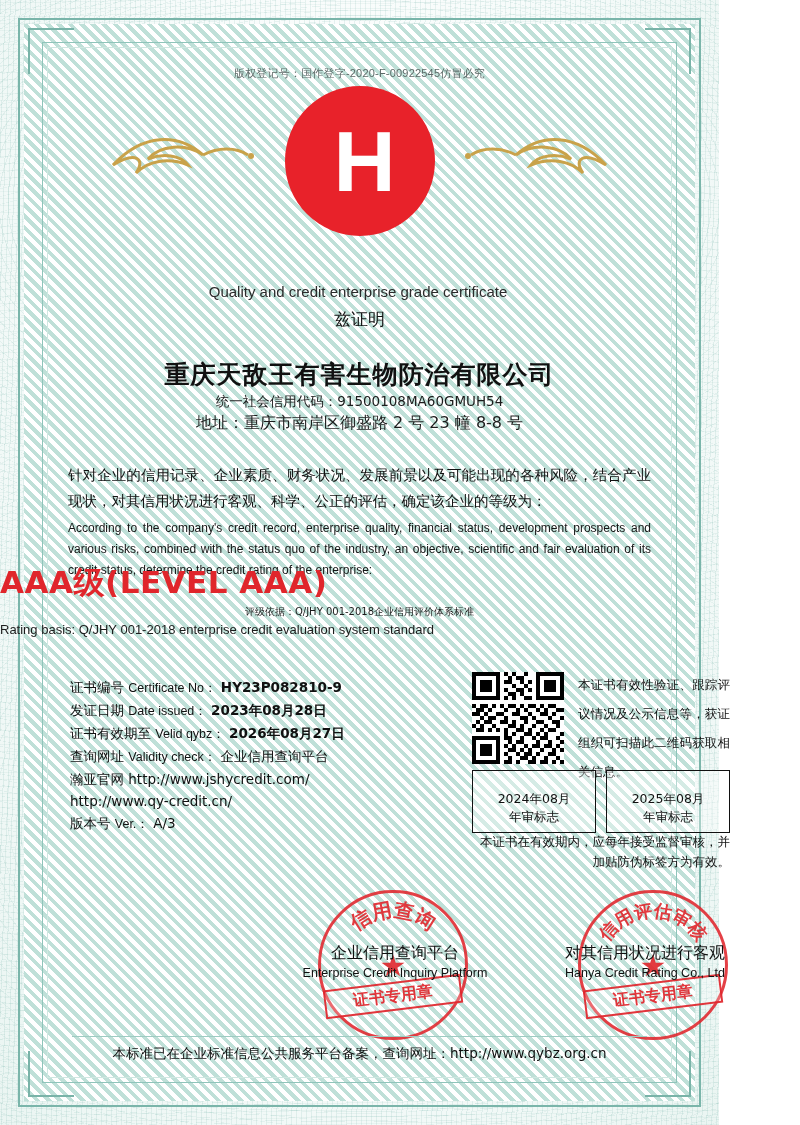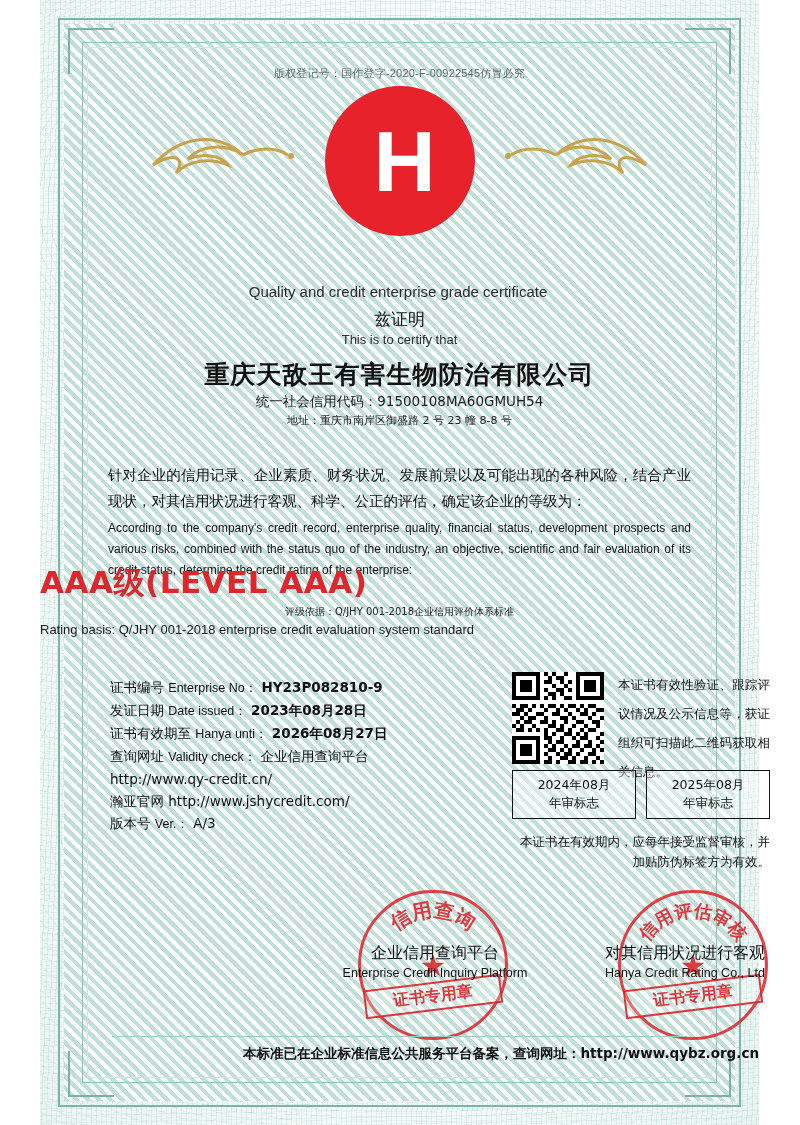--- a/index.html
+++ b/index.html
@@ -8,21 +8,20 @@
     background:#ffffff;
     font-family:"Liberation Sans", sans-serif;
     overflow:hidden;
   }
   .cert{
     position:relative;
     width:719px;height:1125px;
     background:
       radial-gradient(ellipse at 50% 35%, #ffffff 0%, #f6fbfa 55%, #eaf5f2 100%);
     box-sizing:border-box;
-    margin-left:40px;
   }
   
   .guilloche{
     position:absolute;inset:0;
     background-image:
       repeating-linear-gradient(92deg, rgba(120,180,170,0.16) 0px, rgba(120,180,170,0.16) 1px, rgba(255,255,255,0) 1px, rgba(255,255,255,0) 5px),
       repeating-linear-gradient(-1deg, rgba(130,185,175,0.10) 0px, rgba(130,185,175,0.10) 1px, rgba(255,255,255,0) 1px, rgba(255,255,255,0) 7px);
     pointer-events:none;
   }
   .wave{
@@ -117,21 +116,21 @@
     font-weight:bold;font-size:25px;color:#111;letter-spacing:1px;
   }
   .uscc{
     position:absolute;top:393px;left:0;right:0;text-align:center;
     font-family:"DejaVu Sans", sans-serif;
     font-size:13.5px;color:#1c1c1c;
   }
   .addr{
     position:absolute;top:413px;left:0;right:0;text-align:center;
     font-family:"DejaVu Sans", sans-serif;
-    font-size:11px;color:#1c1c1c;
+    font-size:16px;color:#1c1c1c;
   }
 
   .body-cn{
     position:absolute;top:462px;left:68px;right:68px;
     font-family:"DejaVu Sans", sans-serif;
     font-size:14.5px;color:#111;line-height:26px;text-align:justify;
   }
   .body-en{
     position:absolute;top:518px;left:68px;right:68px;
     font-size:12px;color:#151515;line-height:21px;text-align:justify;
@@ -169,21 +168,21 @@
     position:absolute;top:670px;left:578px;width:152px;
     font-family:"DejaVu Sans", sans-serif;
     font-size:12.5px;color:#111;line-height:29px;text-align:justify;
   }
   .seals-row{
     position:absolute;top:770px;left:472px;width:258px;
     display:flex;gap:10px;
   }
   .seal-box{
     flex:1;border:1px solid #111;
-    text-align:center;padding:5px 0 6px;
+    text-align:center;padding:19px 0 6px;
     font-family:"DejaVu Sans", sans-serif;
     font-size:12.5px;color:#111;line-height:18px;
     background:rgba(255,255,255,0.35);
   }
   .annual-note{
     position:absolute;top:832px;left:472px;width:258px;
     font-family:"DejaVu Sans", sans-serif;
     font-size:12.5px;color:#111;line-height:20px;text-align:right;
   }
 
@@ -219,23 +218,23 @@
     position:absolute;top:942px;
     font-family:"DejaVu Sans", sans-serif;
     text-align:center;color:#111;
   }
   .signer .cn{font-size:16px;line-height:22px;}
   .signer .en{font-family:"Liberation Sans",sans-serif;font-size:12.5px;line-height:19px;}
   .signer.s1{left:280px;width:230px;}
   .signer.s2{left:530px;width:230px;}
 
   .footer{
-    position:absolute;bottom:62px;left:0;right:0;text-align:right;
-    font-family:"DejaVu Sans", sans-serif;
-    font-size:13.5px;color:#111;font-weight:bold;
+    position:absolute;bottom:62px;left:0;right:0;text-align:center;
+    font-family:"DejaVu Sans", sans-serif;
+    font-size:13.5px;color:#111;
   }
   .footer-rule{
     position:absolute;bottom:88px;left:72px;right:72px;height:1px;background:#9ecbc2;
   }
 </style>
 </head>
 <body>
 
 <div class="cert">
   <div class="guilloche"></div>
@@ -270,59 +269,58 @@
     </div>
 
     <div class="logo-wrap">
       <div class="logo-circle"></div>
       <div class="logo-letter">H</div>
     </div>
 
     <div class="title-en">Quality and credit enterprise grade certificate</div>
 
     <div class="certify-cn">兹证明</div>
-    <div class="certify-en">This is to certify that</div>
 
     <div class="company">重庆天敌王有害生物防治有限公司</div>
     <div class="uscc">统一社会信用代码：91500108MA60GMUH54</div>
     <div class="addr">地址：重庆市南岸区御盛路 2 号 23 幢 8-8 号</div>
 
     <div class="body-cn">针对企业的信用记录、企业素质、财务状况、发展前景以及可能出现的各种风险，结合产业现状，对其信用状况进行客观、科学、公正的评估，确定该企业的等级为：</div>
     <div class="body-en">According to the company's credit record, enterprise quality, financial status, development prospects and various risks, combined with the status quo of the industry, an objective, scientific and fair evaluation of its credit status, determine the credit rating of the enterprise:</div>
 
     <div class="level">AAA级(LEVEL AAA)</div>
     <div class="basis-cn">评级依据：Q/JHY 001-2018企业信用评价体系标准</div>
     <div class="basis-en">Rating basis: Q/JHY 001-2018 enterprise credit evaluation system standard</div>
 
     <div class="info">
       <div class="row">
         <span>证书编号</span>
-        <span class="lbl-en">Enterprise No：</span>
+        <span class="lbl-en">Certificate No：</span>
         <span class="val">HY23P082810-9</span>
       </div>
       <div class="row">
         <span>发证日期</span>
         <span class="lbl-en">Date issued：</span>
         <span class="val">2023年08月28日</span>
       </div>
       <div class="row">
         <span>证书有效期至</span>
-        <span class="lbl-en">Hanya unti：</span>
+        <span class="lbl-en">Velid qybz：</span>
         <span class="val">2026年08月27日</span>
       </div>
       <div class="row">
         <span>查询网址</span>
         <span class="lbl-en">Validity check：</span>
         <span>企业信用查询平台</span>
       </div>
-      <div class="row">http://www.qy-credit.cn/</div>
       <div class="row">
         <span>瀚亚官网</span>
         <span>http://www.jshycredit.com/</span>
       </div>
+      <div class="row">http://www.qy-credit.cn/</div>
       <div class="row">
         <span>版本号</span>
         <span class="lbl-en">Ver.：</span>
         <span>A/3</span>
       </div>
     </div>
 
     <div class="qr">
       <svg width="92" height="92" viewBox="0 0 23 23" shape-rendering="crispEdges" aria-hidden="true">
         <rect width="23" height="23" fill="#ffffff"></rect>

